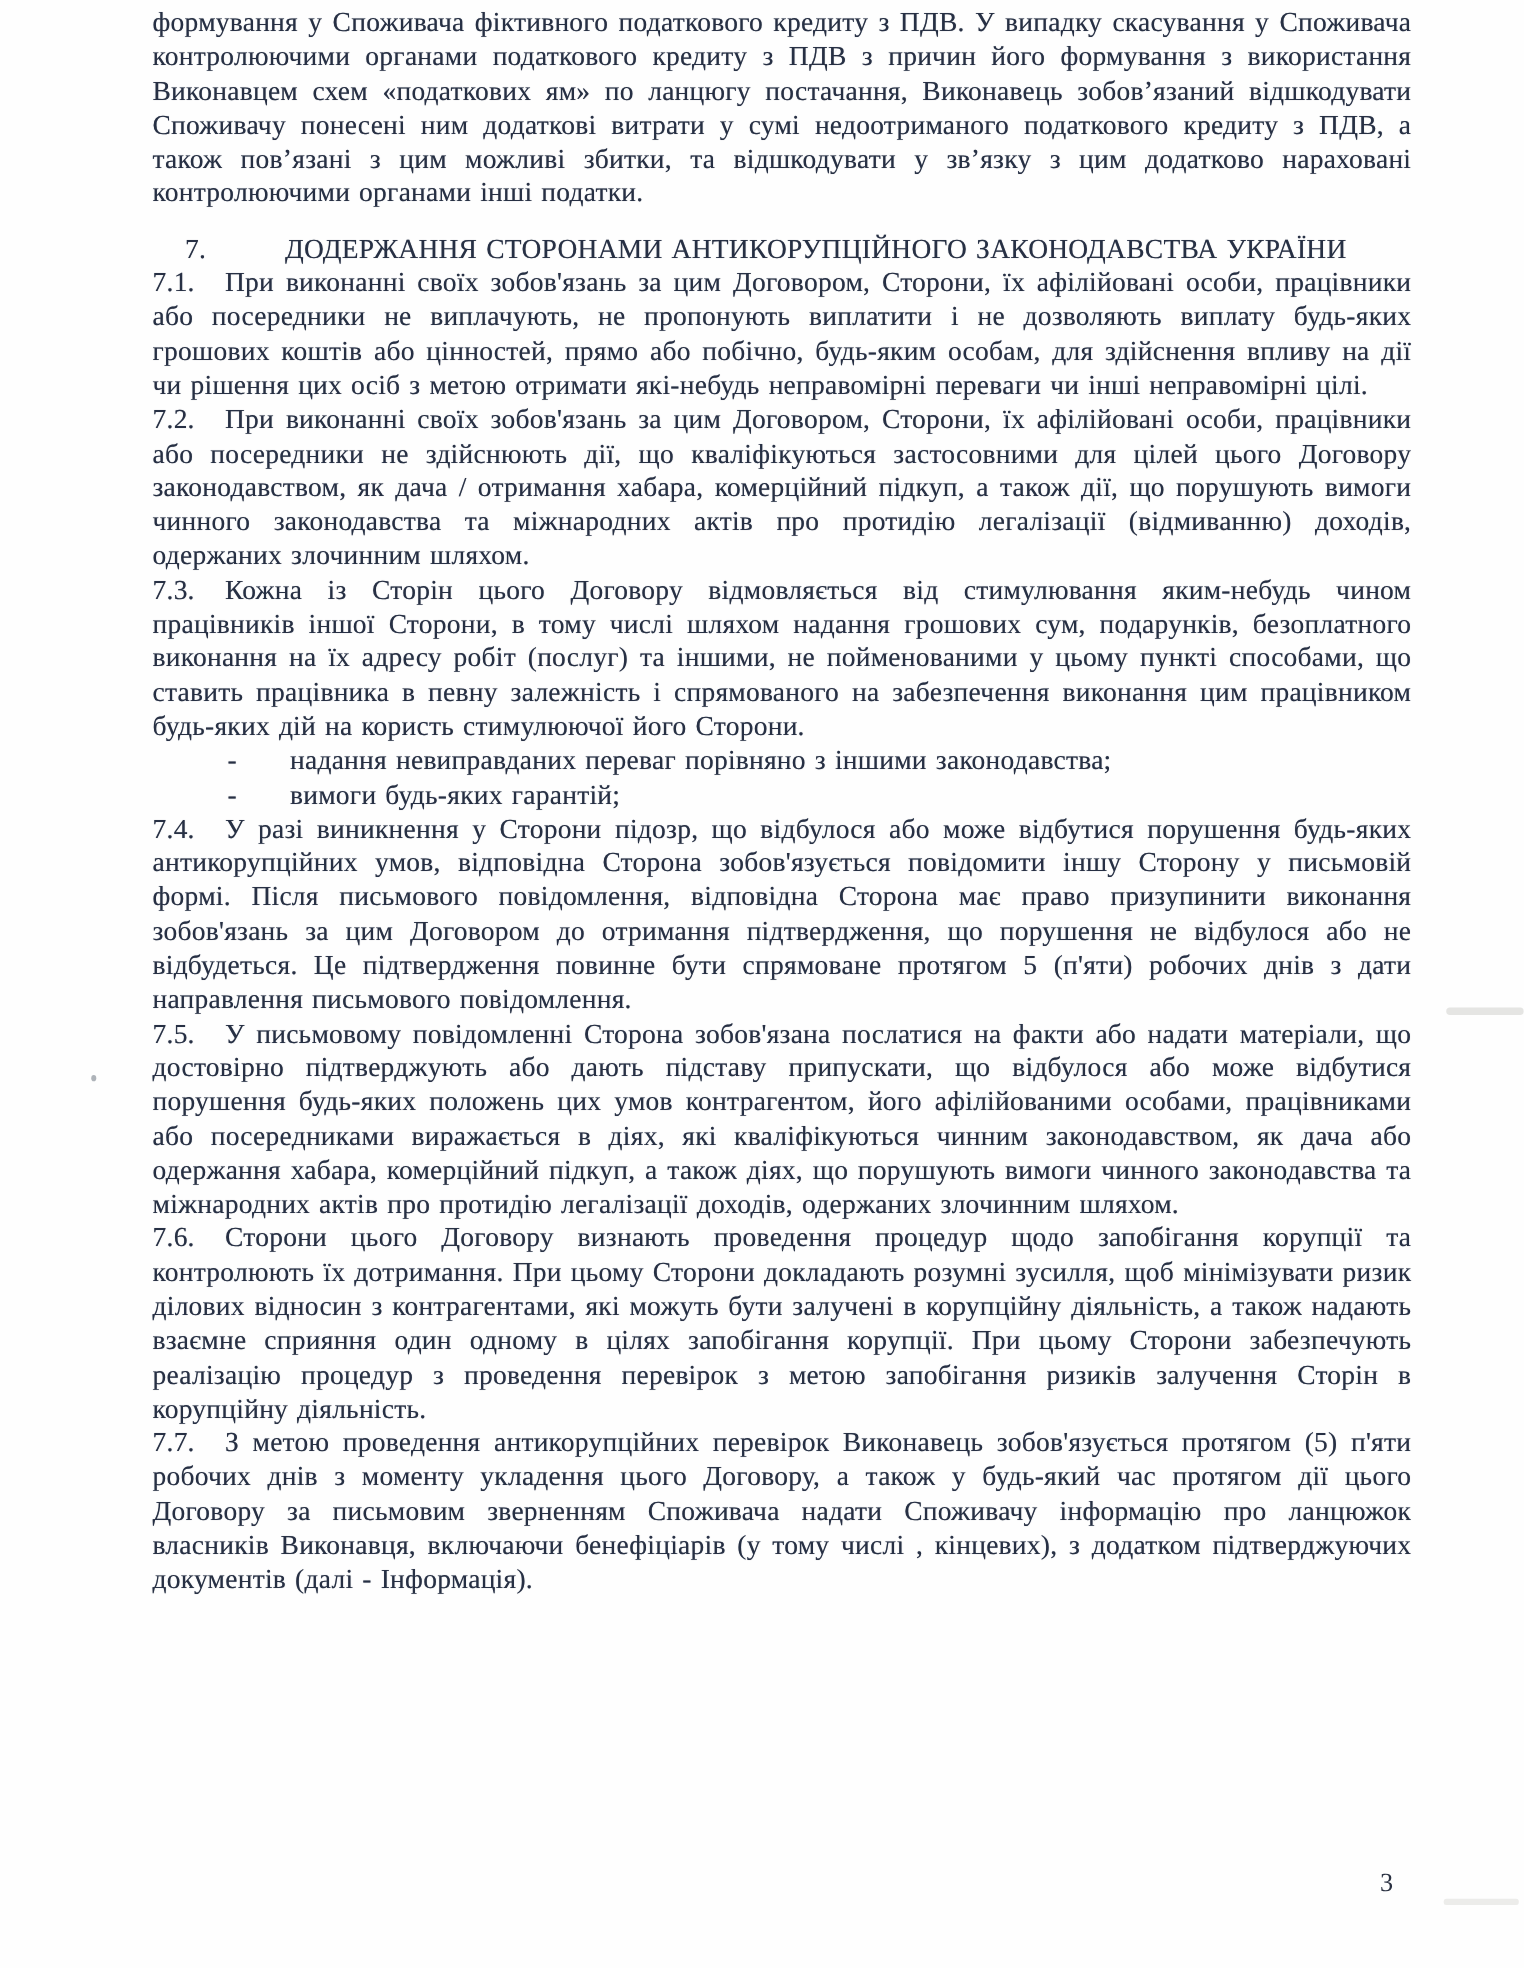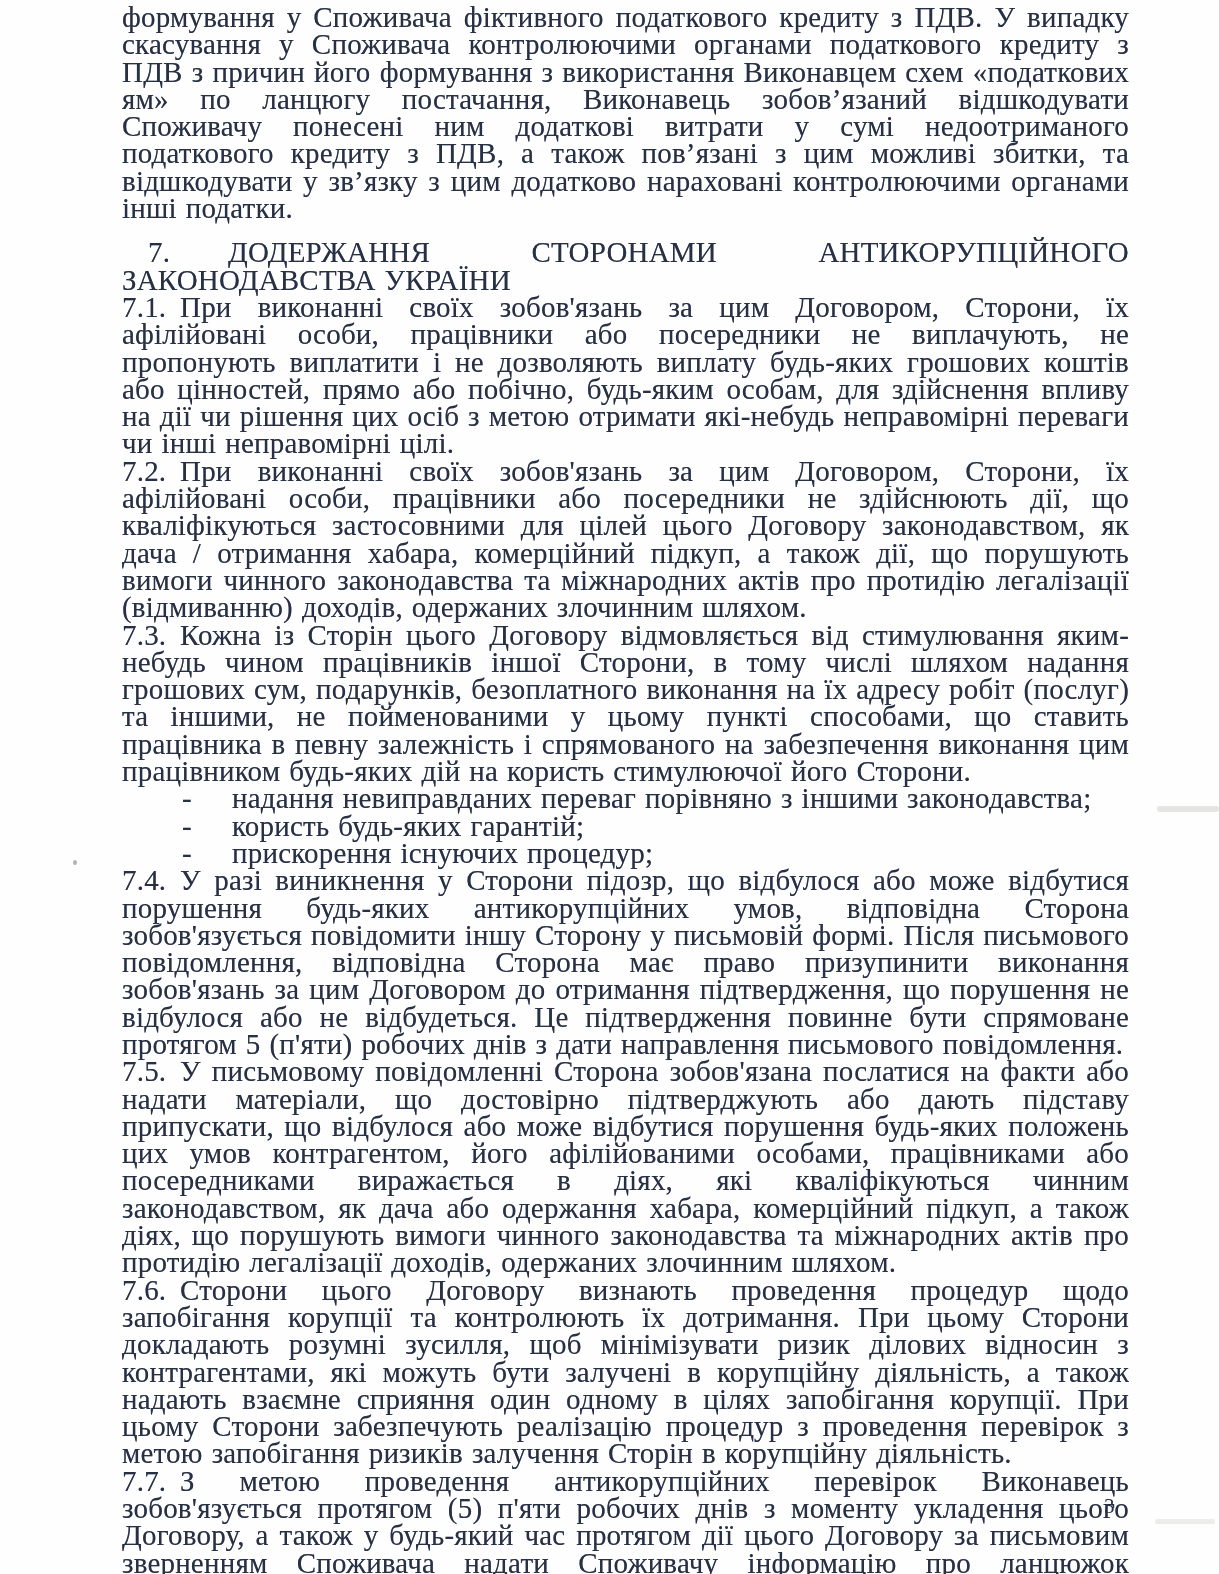--- a/index.html
+++ b/index.html
@@ -14,21 +14,21 @@
   }
   .page-content {
     position: absolute;
     left: 122px;
     top: 4px;
     width: 1007px;
   }
   .page-content p {
     margin: 0;
     text-align: justify;
-    font-size: 29px;
+    font-size: 22px;
     line-height: 27.3px;
     word-spacing: 1.5px;
     letter-spacing: 0.2px;
     text-shadow: 0 0 0.6px rgba(39, 48, 68, 0.55);
   }
   .clause-num {
     display: inline-block;
     width: 58px;
   }
   .section-heading {
@@ -104,24 +104,21 @@
 
   <p class="clause">
     <span class="clause-num">7.3.</span><span>Кожна із Сторін цього Договору відмовляється від стимулювання яким-небудь чином працівників іншої Сторони, в тому числі шляхом надання грошових сум, подарунків, безоплатного виконання на їх адресу робіт (послуг) та іншими, не пойменованими у цьому пункті способами, що ставить працівника в певну залежність і спрямованого на забезпечення виконання цим працівником будь-яких дій на користь стимулюючої його Сторони.</span>
   </p>
 
 
   <p class="bullet">
     <span class="bullet-dash">-</span><span>надання невиправданих переваг порівняно з іншими законодавства;</span>
   </p>
   <p class="bullet">
-    <span class="bullet-dash">-</span><span>користь будь-яких гарантій;</span>
-  </p>
-  <p class="bullet">
-    <span class="bullet-dash">-</span><span>прискорення існуючих процедур;</span>
+    <span class="bullet-dash">-</span><span>вимоги будь-яких гарантій;</span>
   </p>
 
   <p class="clause">
     <span class="clause-num">7.4.</span><span>У разі виникнення у Сторони підозр, що відбулося або може відбутися порушення будь-яких антикорупційних умов, відповідна Сторона зобов'язується повідомити іншу Сторону у письмовій формі. Після письмового повідомлення, відповідна Сторона має право призупинити виконання зобов'язань за цим Договором до отримання підтвердження, що порушення не відбулося або не відбудеться. Це підтвердження повинне бути спрямоване протягом 5 (п'яти) робочих днів з дати направлення письмового повідомлення.</span>
   </p>
 
   <p class="clause">
     <span class="clause-num">7.5.</span><span>У письмовому повідомленні Сторона зобов'язана послатися на факти або надати матеріали, що достовірно підтверджують або дають підставу припускати, що відбулося або може відбутися порушення будь-яких положень цих умов контрагентом, його афілійованими особами, працівниками або посередниками виражається в діях, які кваліфікуються чинним законодавством, як дача або одержання хабара, комерційний підкуп, а також діях, що порушують вимоги чинного законодавства та міжнародних актів про протидію легалізації доходів, одержаних злочинним шляхом.</span>
   </p>
 

